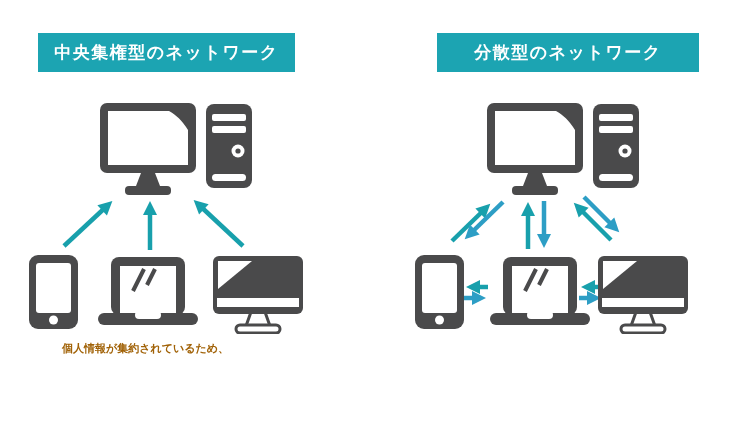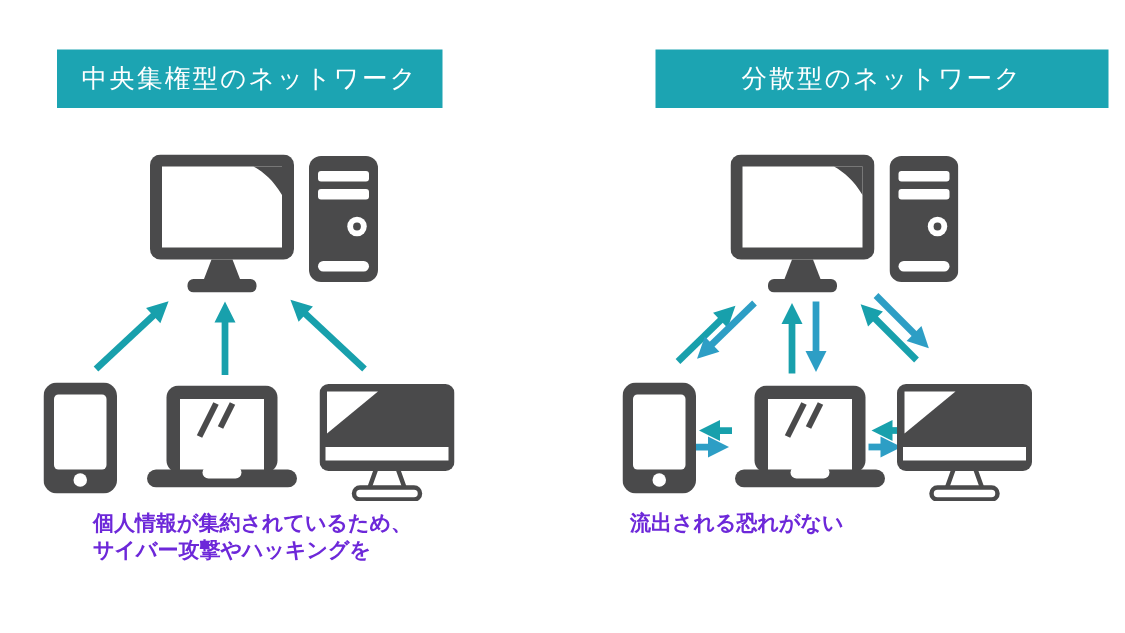--- a/index.html
+++ b/index.html
@@ -6,29 +6,29 @@
   #canvas{
     position:relative;width:750px;height:422px;background:#ffffff;overflow:hidden;
     font-family:"Liberation Sans","DejaVu Sans",sans-serif;
   }
   .panel{position:absolute;top:0;width:375px;height:422px;}
   #panel-left{left:0;}
   #panel-right{left:375px;}
   .header{
     position:absolute;top:33px;height:39px;background:#1CA4B2;
     display:flex;align-items:center;justify-content:center;
-    color:#ffffff;font-weight:normal;font-size:17px;letter-spacing:1.5px;
+    color:#ffffff;font-weight:bold;font-size:17px;letter-spacing:1.5px;
   }
   #panel-left .header{left:38px;width:257px;}
-  #panel-right .header{left:62px;width:302px;}
+  #panel-right .header{left:62px;width:262px;}
   .icon{position:absolute;}
   .arrows{position:absolute;left:0;top:0;width:375px;height:422px;pointer-events:none;}
   .caption{
-    position:absolute;top:339px;color:#6d28d9;font-weight:bold;
-    font-size:14px;line-height:18px;white-space:nowrap;
+    position:absolute;top:339px;color:#a16207;font-weight:bold;
+    font-size:11px;line-height:18px;white-space:nowrap;
   }
   #panel-left .caption{left:62px;}
   #panel-right .caption{left:45px;}
   .hidden-defs{position:absolute;width:0;height:0;overflow:hidden;}
 </style>
 </head>
 <body>
 
 <svg class="hidden-defs" aria-hidden="true">
   <defs>
@@ -106,21 +106,20 @@
       </svg>
     <svg class="icon" style="left:98px;top:257px;" width="100" height="68" viewBox="0 0 100 68">
         <use href="#sym-laptop"></use>
       </svg>
     <svg class="icon" style="left:213px;top:256px;" width="90" height="78" viewBox="0 0 90 78">
         <use href="#sym-imac"></use>
       </svg>
 
     <div class="caption">
       <div>個人情報が集約されているため、</div>
-      <div>サイバー攻撃やハッキングを</div>
     </div>
   </div>
 
   <div class="panel" id="panel-right">
     <div class="header">分散型のネットワーク</div>
 
     <svg class="icon" style="left:112px;top:103px;" width="152" height="92" viewBox="0 0 152 92">
       <g>
           <use href="#sym-monitor" x="0" y="0" width="96" height="92"></use>
         </g>
@@ -151,17 +150,16 @@
         <use href="#sym-phone"></use>
       </svg>
     <svg class="icon" style="left:115px;top:257px;" width="100" height="68" viewBox="0 0 100 68">
         <use href="#sym-laptop"></use>
       </svg>
     <svg class="icon" style="left:223px;top:256px;" width="90" height="78" viewBox="0 0 90 78">
         <use href="#sym-imac"></use>
       </svg>
 
     <div class="caption">
-      <div>流出される恐れがない</div>
     </div>
   </div>
 
 </div>
 
 </body></html>

